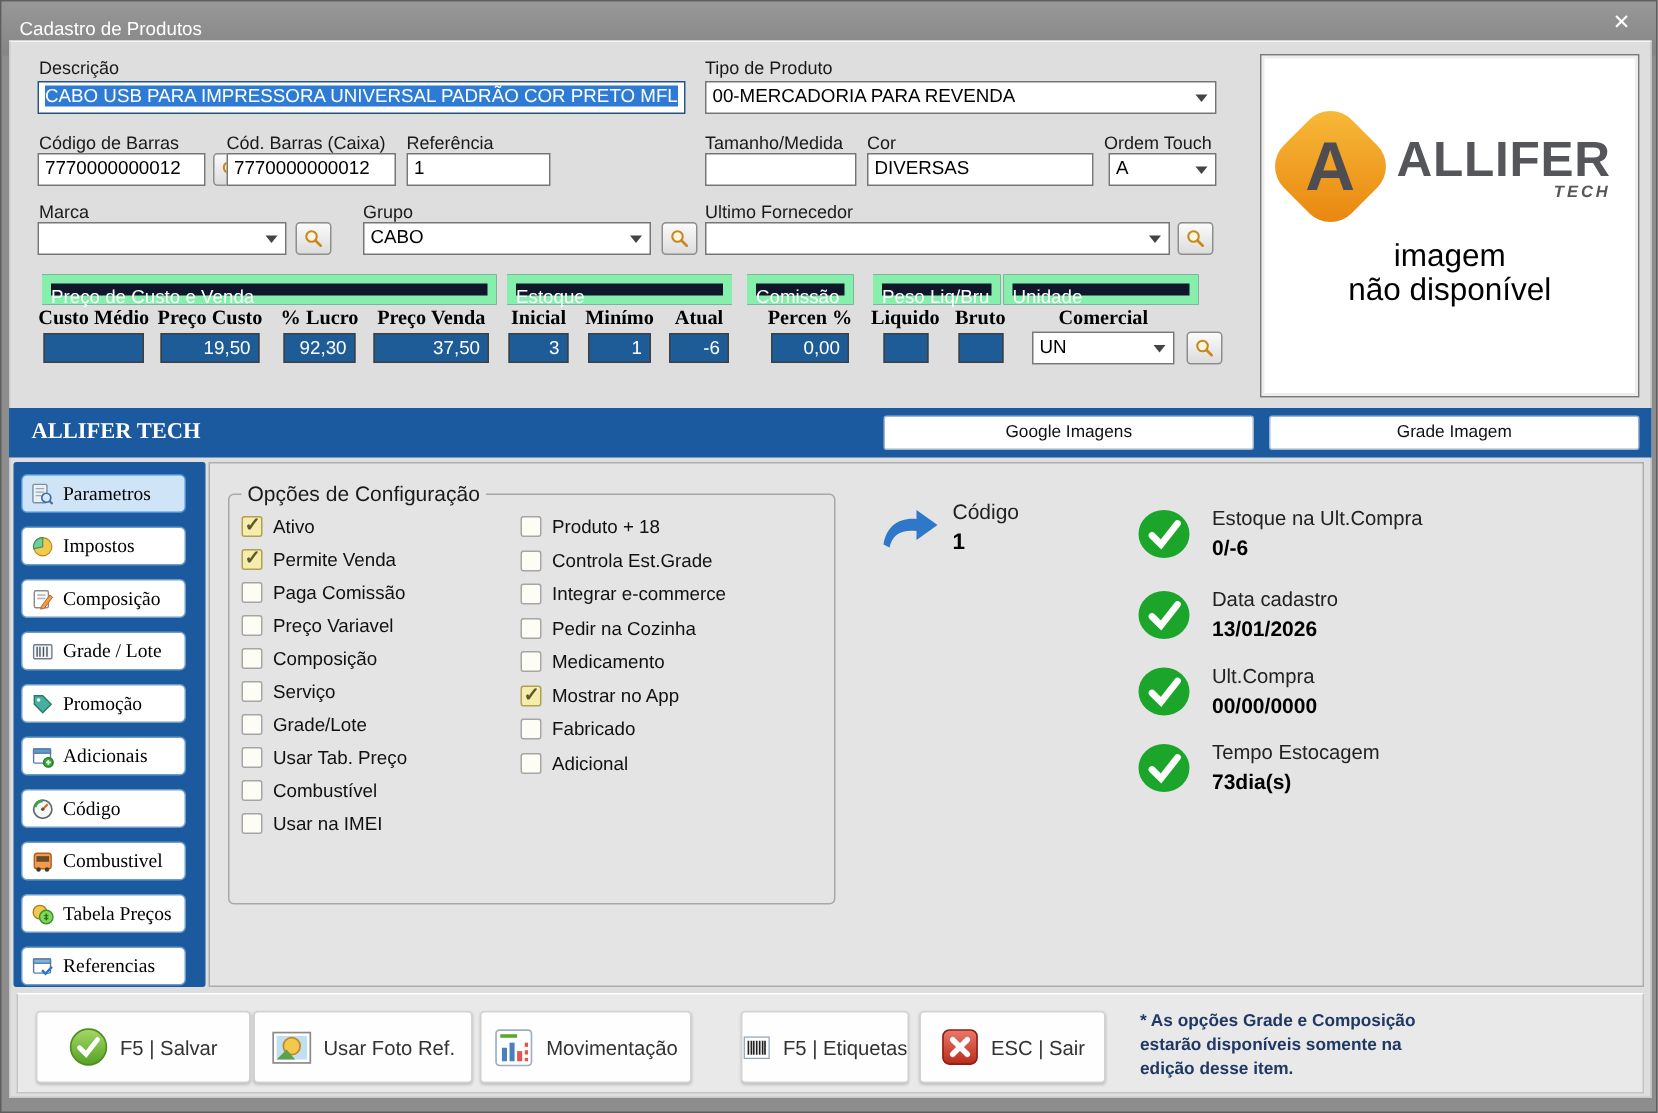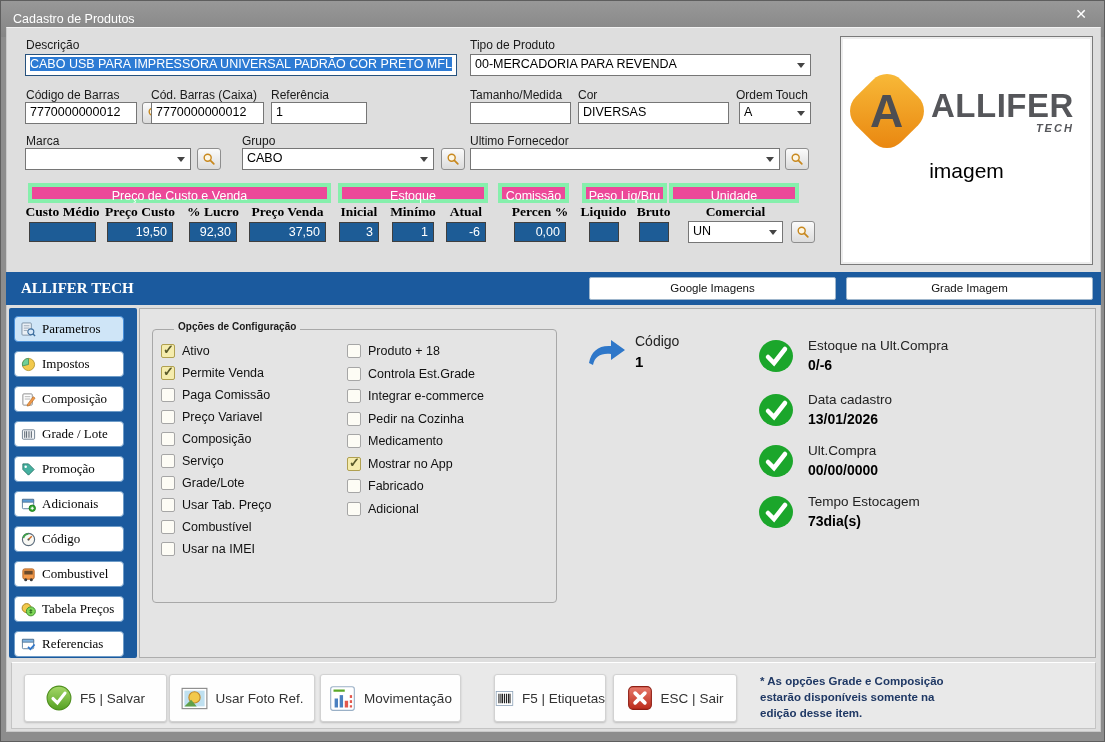--- a/index.html
+++ b/index.html
@@ -8,41 +8,41 @@
   .titlebar{position:absolute;left:0;top:0;width:100%;height:26px;background:linear-gradient(#989898,#858585);color:#FFF;font-size:12.5px;display:flex;align-items:center;padding:18px 12px}
   .close{position:absolute;right:10px;top:3px;width:26px;height:20px;color:#FFF;font-size:14px;text-align:center;line-height:20px;cursor:default}
   .client{position:absolute;left:5px;top:26px;width:1095px;height:705px;background:#DEDEDE;border:1px solid #C9C9C9;border-top-color:#F2F2F2}
   .lbl{position:absolute;font-size:12px;color:#1A1A1A;white-space:nowrap}
   .field,.combo{position:absolute;height:22px;background:#FFF;border:1px solid #767676;font-size:12.5px;padding:2px 4px;color:#000;white-space:nowrap;overflow:hidden}
   .field.focus{border:1px solid #26527E}
   .sel{background:#2D7BD4;color:#FFF}
   .combo{padding-right:18px}
   .arr{position:absolute;right:5px;top:8px;width:0;height:0;border-left:4px solid transparent;border-right:4px solid transparent;border-top:5px solid #444}
   .magbtn{position:absolute;width:24px;height:22px;background:linear-gradient(#FBFBFB,#DCDCDC);border:1px solid #8E8E8E;border-radius:3px;display:flex;align-items:center;justify-content:center}
-  .ghead{position:absolute;height:20px;background:#ec4899;border:4px solid #86efac;color:#FFF;font-size:12.5px;text-align:center;line-height:18px}
+  .ghead{position:absolute;height:20px;background:#0f172a;border:6px solid #86efac;color:#FFF;font-size:12.5px;line-height:18px}
   .colhead{position:absolute;font-family:"Liberation Serif",serif;font-weight:bold;font-size:13.5px;text-align:center;color:#000;white-space:nowrap}
   .bluebox{position:absolute;height:20px;background:#1D5C96;border:1px solid #3F3F3F;color:#FFF;font-size:12.5px;text-align:right;padding:2px 5px}
   .imgpanel{position:absolute;left:839px;top:35px;width:253px;height:229px;background:#FFF;border:1px solid #7A7A7A;box-shadow:inset 0 0 0 2px #EDEDED}
   .logo{position:absolute;left:14px;top:42px;display:flex;align-items:center}
   .diamond{width:64px;height:64px;border-radius:20px;background:linear-gradient(135deg,#F9BE3C,#E8820C);transform:rotate(45deg);display:flex;align-items:center;justify-content:center}
   .diamond span{transform:rotate(-45deg);font-weight:bold;font-size:46px;color:#4E4E52;line-height:1}
   .brand{margin-left:12px}
   .brand .nm{font-weight:bold;font-size:33px;color:#55565A;letter-spacing:.5px;line-height:1}
   .brand .sub{font-weight:bold;font-style:italic;font-size:11px;color:#55565A;text-align:right;margin-top:0px;letter-spacing:2px}
   .notavail{position:absolute;left:0;right:0;top:122px;text-align:center;font-weight:normal;color:#000;font-size:21px;line-height:23px}
   .banner{position:absolute;left:5px;top:271px;width:1095px;height:33px;background:#1B5A9E}
   .banner-title{position:absolute;left:15px;top:8px;font-family:"Liberation Serif",serif;font-weight:bold;color:#FFF;font-size:15px}
   .banner-btn{position:absolute;top:5px;width:247px;height:23px;background:#FFF;border:1px solid #9FB6CC;border-radius:2px;font-size:11.5px;text-align:center;line-height:21px;color:#111}
   .sidebar{position:absolute;left:8px;top:307px;width:128px;height:350px;background:#1B5A9E;border-radius:2px}
   .tab{position:absolute;left:5px;width:110px;height:26px;background:#FFF;border:1px solid #6E9CC8;border-radius:4px;display:flex;align-items:center;gap:6px;padding:0 6px;font-family:"Liberation Serif",serif;font-size:13px;color:#000;white-space:nowrap}
   .tab.on{background:#CFE5F7;border-color:#4A90D9}
   .tab svg{flex:0 0 auto}
   .content{position:absolute;left:138px;top:307px;width:957px;height:350px;background:#E4E4E4;border:1px solid #ADADAD}
   .gbox{position:absolute;left:12px;top:20px;width:405px;height:274px;border:1px solid #A8A8A8;border-radius:4px}
-  .gbox .legend{position:absolute;top:-9px;left:21px;background:#E4E4E4;padding:0 4px;font-weight:bold;font-size:10px;color:#1A1A1A;white-space:nowrap}
+  .gbox .legend{position:absolute;top:-9px;left:8px;background:#E4E4E4;padding:0 4px;font-weight:normal;font-size:14px;color:#1A1A1A;white-space:nowrap}
   .cbrow{position:absolute;display:flex;align-items:center;gap:7px;font-size:12.5px;color:#111;white-space:nowrap}
   .cb{width:14px;height:14px;border:1px solid #A6A6A6;border-radius:2px;background:#FDFCF5;position:relative;flex:0 0 auto}
   .cb.on{background:#F5ECAD;border-color:#B0A050}
   .cb.on::after{content:"✓";position:absolute;left:1px;top:-3px;font-size:13px;font-weight:bold;color:#5A5A2A}
   .stat-lbl{position:absolute;font-size:13.5px;color:#222;white-space:nowrap}
   .stat-val{position:absolute;font-size:14px;font-weight:bold;color:#000;white-space:nowrap}
   .sicon{position:absolute}
   .footer{position:absolute;left:10px;top:661px;width:1085px;height:67px;background:#E9E9E9;border:1px solid #C4C4C4;border-top-color:#FFF}
   .fbtn{position:absolute;top:11px;height:48px;background:#FEFEFE;border:1px solid #D2D2D2;border-radius:3px;display:flex;align-items:center;justify-content:center;gap:8px;font-size:13.5px;color:#333;box-shadow:0 1px 2px rgba(0,0,0,.18);white-space:nowrap}
   .note{position:absolute;left:748px;top:10px;font-size:11.5px;font-weight:bold;color:#1F3864;line-height:16px;white-space:nowrap}
@@ -168,20 +168,21 @@
       <div class="diamond">
           <span>A</span>
         </div>
       <div class="brand">
         <div class="nm">ALLIFER</div>
         <div class="sub">TECH</div>
       </div>
     </div>
     <div class="notavail">
       <div>imagem</div>
+      <div>não disponível</div>
     </div>
   </div>
 
   <div class="banner">
     <span class="banner-title">ALLIFER TECH</span>
     <div class="banner-btn" style="left:583px">Google Imagens</div>
     <div class="banner-btn" style="left:840px">Grade Imagem</div>
   </div>
 
   <div class="sidebar">

